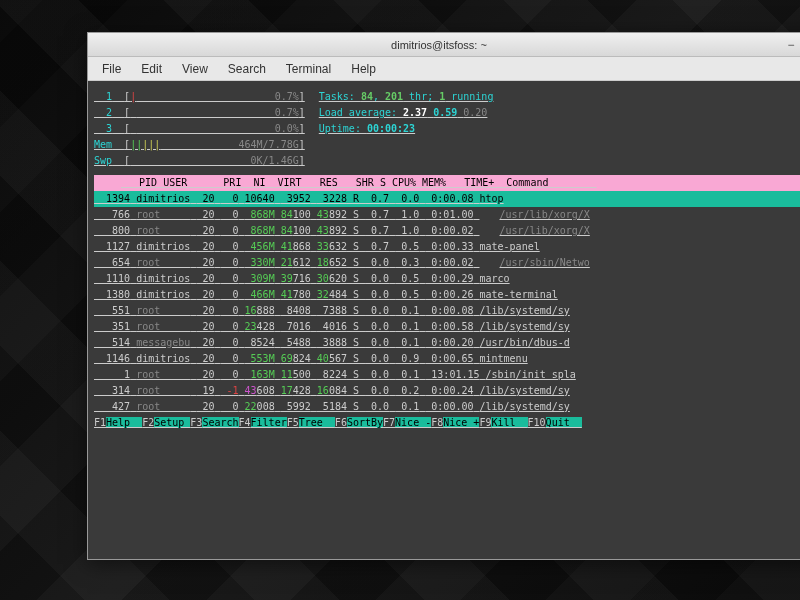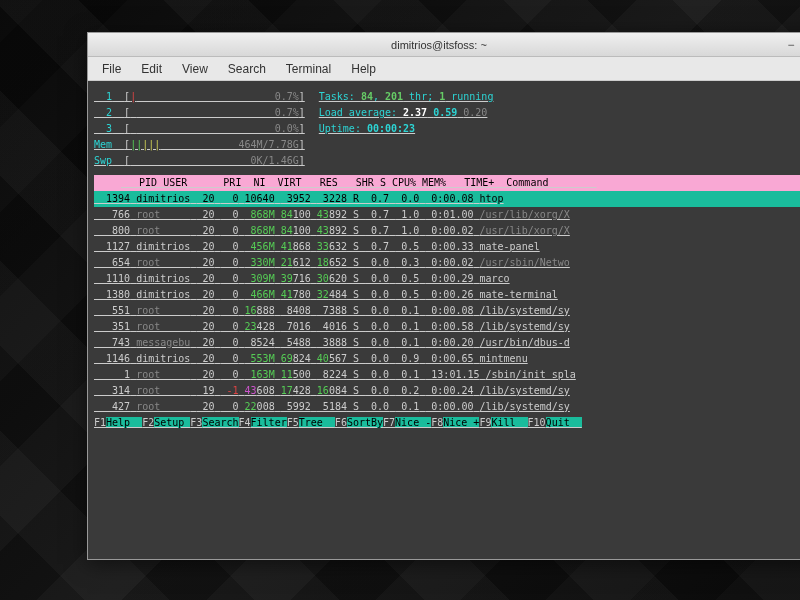--- a/index.html
+++ b/index.html
@@ -45,21 +45,21 @@
   .sum-dim { color: #888; }
   
   .proc-header { background: #f9a8d4; color: #000; white-space: pre; font-weight: normal; padding-left: 27px; }
   .proc-table { }
   .proc-row { white-space: pre; }
   .proc-row.sel { background: #1abc9c; color: #000; }
   .c-root { color: #888; }
   .c-green { color: #5c5; }
   .c-red { color: #d44; }
   .c-mag { color: #c5c; }
-  .c-dim { color: #888; }
+  .c-dim { color: #888; margin-left: 20px; }
   .c-norm { color: #ccc; }
   
   .fkeys { white-space: pre; background: #3a3a3a; }
   .fk-lbl { color: #ccc; }
   .fk-act { background: #1abc9c; color: #000; }
 </style>
 </head>
 <body>
 
 <div class="bg-pattern"></div>
@@ -103,21 +103,21 @@
     <div class="proc-table" id="proc-table">
         <div class="proc-row sel"><span>  1394</span> <span class="">dimitrios</span> <span> 20</span> <span class="">  0</span> <span>10640</span> <span> 3952</span> <span> 3228</span> <span>R</span> <span> 0.7</span> <span> 0.0</span> <span> 0:00.08</span> <span class="">htop</span></div>
         <div class="proc-row"><span>   766</span> <span class="c-root">root     </span> <span> 20</span> <span class="">  0</span> <span class="c-green"> 868M</span> <span class="c-green">84</span><span>100</span> <span class="c-green">43</span><span>892</span> <span>S</span> <span> 0.7</span> <span> 1.0</span> <span> 0:01.00</span> <span class="c-dim">/usr/lib/xorg/X</span></div>
         <div class="proc-row"><span>   800</span> <span class="c-root">root     </span> <span> 20</span> <span class="">  0</span> <span class="c-green"> 868M</span> <span class="c-green">84</span><span>100</span> <span class="c-green">43</span><span>892</span> <span>S</span> <span> 0.7</span> <span> 1.0</span> <span> 0:00.02</span> <span class="c-dim">/usr/lib/xorg/X</span></div>
         <div class="proc-row"><span>  1127</span> <span class="c-norm">dimitrios</span> <span> 20</span> <span class="">  0</span> <span class="c-green"> 456M</span> <span class="c-green">41</span><span>868</span> <span class="c-green">33</span><span>632</span> <span>S</span> <span> 0.7</span> <span> 0.5</span> <span> 0:00.33</span> <span class="c-norm">mate-panel</span></div>
         <div class="proc-row"><span>   654</span> <span class="c-root">root     </span> <span> 20</span> <span class="">  0</span> <span class="c-green"> 330M</span> <span class="c-green">21</span><span>612</span> <span class="c-green">18</span><span>652</span> <span>S</span> <span> 0.0</span> <span> 0.3</span> <span> 0:00.02</span> <span class="c-dim">/usr/sbin/Netwo</span></div>
         <div class="proc-row"><span>  1110</span> <span class="c-norm">dimitrios</span> <span> 20</span> <span class="">  0</span> <span class="c-green"> 309M</span> <span class="c-green">39</span><span>716</span> <span class="c-green">30</span><span>620</span> <span>S</span> <span> 0.0</span> <span> 0.5</span> <span> 0:00.29</span> <span class="c-norm">marco</span></div>
         <div class="proc-row"><span>  1380</span> <span class="c-norm">dimitrios</span> <span> 20</span> <span class="">  0</span> <span class="c-green"> 466M</span> <span class="c-green">41</span><span>780</span> <span class="c-green">32</span><span>484</span> <span>S</span> <span> 0.0</span> <span> 0.5</span> <span> 0:00.26</span> <span class="c-norm">mate-terminal</span></div>
         <div class="proc-row"><span>   551</span> <span class="c-root">root     </span> <span> 20</span> <span class="">  0</span> <span class="c-green">16</span><span>888</span> <span> 8408</span> <span> 7388</span> <span>S</span> <span> 0.0</span> <span> 0.1</span> <span> 0:00.08</span> <span class="c-norm">/lib/systemd/sy</span></div>
         <div class="proc-row"><span>   351</span> <span class="c-root">root     </span> <span> 20</span> <span class="">  0</span> <span class="c-green">23</span><span>428</span> <span> 7016</span> <span> 4016</span> <span>S</span> <span> 0.0</span> <span> 0.1</span> <span> 0:00.58</span> <span class="c-norm">/lib/systemd/sy</span></div>
-        <div class="proc-row"><span>   743</span> <span class="c-root">messagebu</span> <span> 20</span> <span class="">  0</span> <span> 8524</span> <span> 5488</span> <span> 3888</span> <span>S</span> <span> 0.0</span> <span> 0.1</span> <span> 0:00.20</span> <span class="c-norm">/usr/bin/dbus-d</span></div>
+        <div class="proc-row"><span>   514</span> <span class="c-root">messagebu</span> <span> 20</span> <span class="">  0</span> <span> 8524</span> <span> 5488</span> <span> 3888</span> <span>S</span> <span> 0.0</span> <span> 0.1</span> <span> 0:00.20</span> <span class="c-norm">/usr/bin/dbus-d</span></div>
         <div class="proc-row"><span>  1146</span> <span class="c-norm">dimitrios</span> <span> 20</span> <span class="">  0</span> <span class="c-green"> 553M</span> <span class="c-green">69</span><span>824</span> <span class="c-green">40</span><span>567</span> <span>S</span> <span> 0.0</span> <span> 0.9</span> <span> 0:00.65</span> <span class="c-norm">mintmenu</span></div>
         <div class="proc-row"><span>     1</span> <span class="c-root">root     </span> <span> 20</span> <span class="">  0</span> <span class="c-green"> 163M</span> <span class="c-green">11</span><span>500</span> <span> 8224</span> <span>S</span> <span> 0.0</span> <span> 0.1</span> <span> 13:01.15</span> <span class="c-norm">/sbin/init spla</span></div>
         <div class="proc-row"><span>   314</span> <span class="c-root">root     </span> <span> 19</span> <span class="c-red"> -1</span> <span class="c-mag">43</span><span>608</span> <span class="c-green">17</span><span>428</span> <span class="c-green">16</span><span>084</span> <span>S</span> <span> 0.0</span> <span> 0.2</span> <span> 0:00.24</span> <span class="c-norm">/lib/systemd/sy</span></div>
         <div class="proc-row"><span>   427</span> <span class="c-root">root     </span> <span> 20</span> <span class="">  0</span> <span class="c-green">22</span><span>008</span> <span> 5992</span> <span> 5184</span> <span>S</span> <span> 0.0</span> <span> 0.1</span> <span> 0:00.00</span> <span class="c-norm">/lib/systemd/sy</span></div>
       </div>
     <div class="fkeys" id="fkeys"><span class="fk-lbl">F1</span><span class="fk-act">Help  </span><span class="fk-lbl">F2</span><span class="fk-act">Setup </span><span class="fk-lbl">F3</span><span class="fk-act">Search</span><span class="fk-lbl">F4</span><span class="fk-act">Filter</span><span class="fk-lbl">F5</span><span class="fk-act">Tree  </span><span class="fk-lbl">F6</span><span class="fk-act">SortBy</span><span class="fk-lbl">F7</span><span class="fk-act">Nice -</span><span class="fk-lbl">F8</span><span class="fk-act">Nice +</span><span class="fk-lbl">F9</span><span class="fk-act">Kill  </span><span class="fk-lbl">F10</span><span class="fk-act">Quit  </span></div>
   </div>
 </div>
 
 </body></html>

